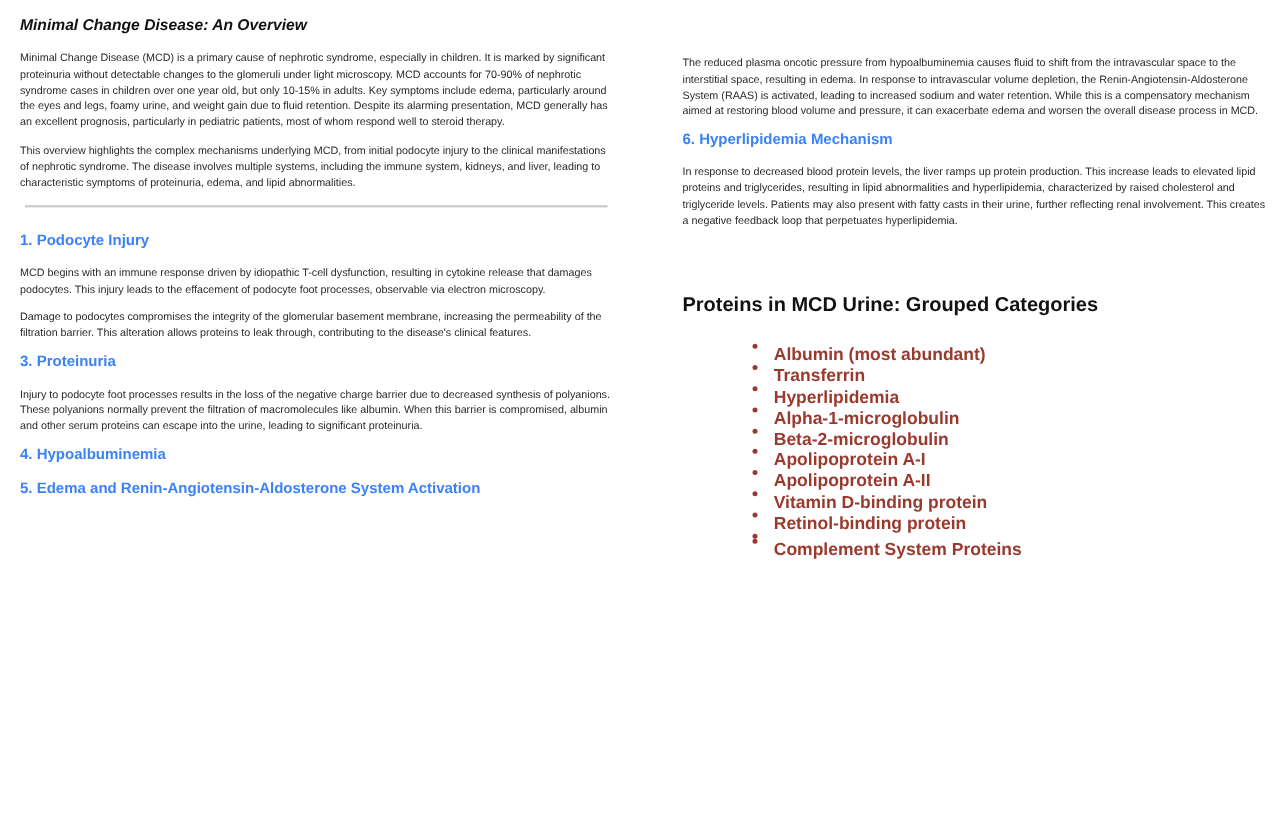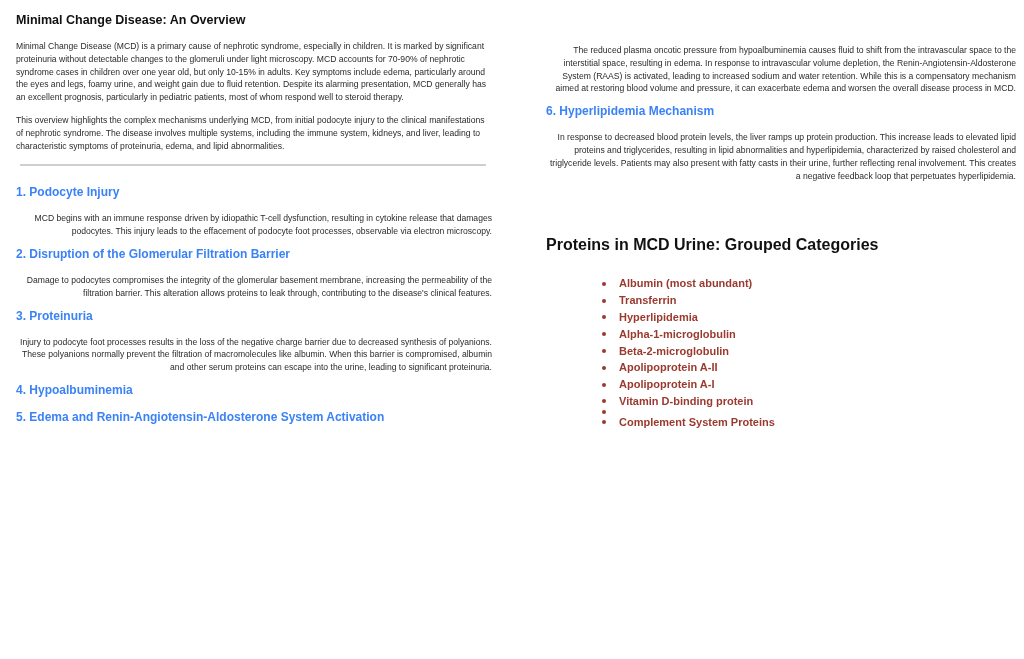--- a/index.html
+++ b/index.html
@@ -24,20 +24,21 @@
       position: absolute;
       left: 546px;
       top: 44px;
       width: 470px;
     }
     h1.doc-title {
       font-size: 12.5px;
       font-weight: bold;
       color: #111111;
       margin: 3px 0 13px 0;
+      font-style: italic;
     }
     h2.section-title {
       font-size: 12px;
       font-weight: bold;
       color: #3b82f6;
       margin: 0 0 13px 0;
     }
     p.body {
       font-size: 8.6px;
       line-height: 12.8px;
@@ -45,40 +46,39 @@
       margin: 0 0 10px 0;
     }
     .divider {
       border: none;
       border-top: 2px solid #cfcfcf;
       width: 466px;
       margin: 12px 0 19px 4px;
     }
     .left-intro p.body:last-of-type { margin-bottom: 0; }
     .sec { margin-bottom: 0; }
-    .sec p.body { margin-bottom: 9px; text-align: right; }
+    .sec p.body { margin-bottom: 9px; }
 
     .proteins-title {
       font-size: 16px;
       font-weight: bold;
       color: #111111;
       margin-top: 54px;
       margin-bottom: 21px;
     }
     ul.protein-list {
       list-style: none;
       margin-left: 56px;
     }
     ul.protein-list li {
-      font-size: 11px;
+      font-size: 14px;
       line-height: 16.8px;
       font-weight: bold;
       color: #9a3a2e;
       display: flex;
-      align-items: center;
     }
     .bullet {
       display: inline-block;
       width: 4px;
       height: 4px;
       border-radius: 50%;
       background: #9a3a2e;
       margin-right: 13px;
       flex: 0 0 auto;
     }
@@ -95,21 +95,20 @@
   </div>
 
   <hr class="divider">
 
   <div class="sec">
     <h2 class="section-title">1. Podocyte Injury</h2>
     <p class="body">MCD begins with an immune response driven by idiopathic T-cell dysfunction, resulting in cytokine release that damages podocytes. This injury leads to the effacement of podocyte foot processes, observable via electron microscopy.</p>
   </div>
 
   <div class="sec">
-    <h2 class="section-title">2. Disruption of the Glomerular Filtration Barrier</h2>
     <p class="body">Damage to podocytes compromises the integrity of the glomerular basement membrane, increasing the permeability of the filtration barrier. This alteration allows proteins to leak through, contributing to the disease's clinical features.</p>
   </div>
 
   <div class="sec">
     <h2 class="section-title">3. Proteinuria</h2>
     <p class="body">Injury to podocyte foot processes results in the loss of the negative charge barrier due to decreased synthesis of polyanions. These polyanions normally prevent the filtration of macromolecules like albumin. When this barrier is compromised, albumin and other serum proteins can escape into the urine, leading to significant proteinuria.</p>
   </div>
 
   <div class="sec">
     <h2 class="section-title">4. Hypoalbuminemia</h2>
@@ -148,29 +147,33 @@
     <li>
         <span class="bullet"></span>
         <span>Alpha-1-microglobulin</span>
       </li>
     <li>
         <span class="bullet"></span>
         <span>Beta-2-microglobulin</span>
       </li>
     <li>
         <span class="bullet"></span>
+        <span>Apolipoprotein A-I</span>
+      </li>
+    <li>
+        <span class="bullet"></span>
         <span>Apolipoprotein A-II</span>
       </li>
     <li>
         <span class="bullet"></span>
-        <span>Apolipoprotein A-I</span>
+        <span>Vitamin D-binding protein</span>
       </li>
     <li>
         <span class="bullet"></span>
-        <span>Vitamin D-binding protein</span>
+        <span>Retinol-binding protein</span>
       </li>
     <li>
         <span class="bullet"></span>
       </li>
     <li>
         <span class="bullet"></span>
         <span>Complement System Proteins</span>
       </li>
   </ul>
 </div>

